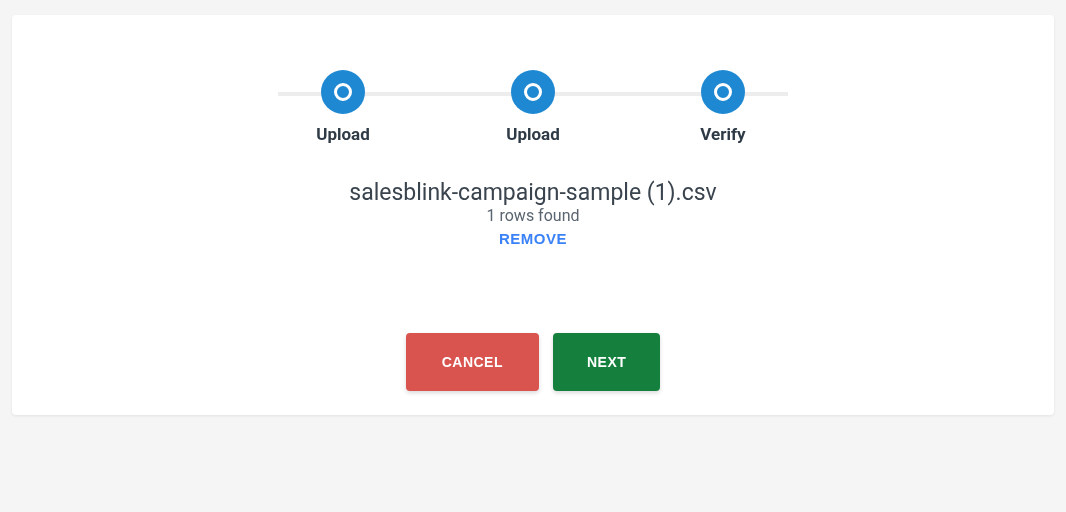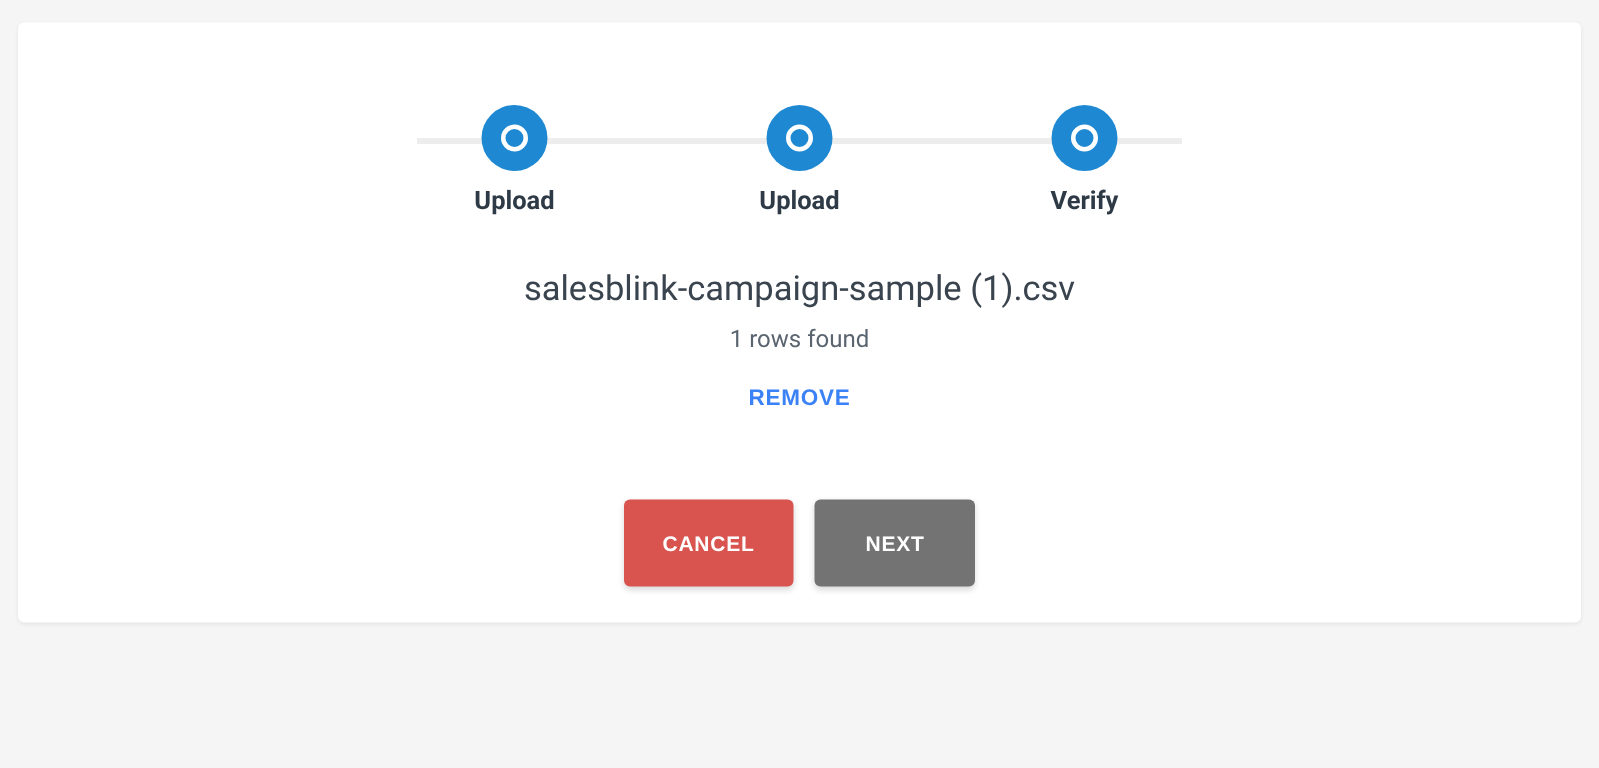--- a/index.html
+++ b/index.html
@@ -71,26 +71,25 @@
       color: #2e3a45;
     }
     .file-info {
       text-align: center;
       margin-top: 30px;
     }
     .filename {
       font-size: 23px;
       color: #3a444e;
       font-weight: 400;
-      margin-bottom: 10px;
     }
     .rows-found {
       font-size: 16px;
       color: #5a6570;
-      margin-bottom: 20px;
+      margin-bottom: 4px;
     }
     .remove-btn {
       background: none;
       border: none;
       color: #3b82f6;
       font-size: 15px;
       font-weight: 700;
       letter-spacing: 0.5px;
       cursor: pointer;
       text-transform: uppercase;
@@ -103,31 +102,31 @@
       display: flex;
       justify-content: center;
       gap: 14px;
     }
     .btn {
       border: none;
       border-radius: 4px;
       font-size: 14px;
       font-weight: 700;
       letter-spacing: 0.5px;
-      padding: 13px 26px;
+      padding: 13px 36px;
       cursor: pointer;
       color: #ffffff;
       text-transform: uppercase;
       box-shadow: 0 2px 4px rgba(0,0,0,0.15);
     }
     .btn-cancel {
       background: #d9534f;
     }
     .btn-next {
-      background: #737373;
+      background: #15803d;
       padding: 21px 34px;
     }
   </style>
 </head>
 <body>
 
 <div class="card">
 
   <div class="stepper">
     <div class="stepper-line"></div>

